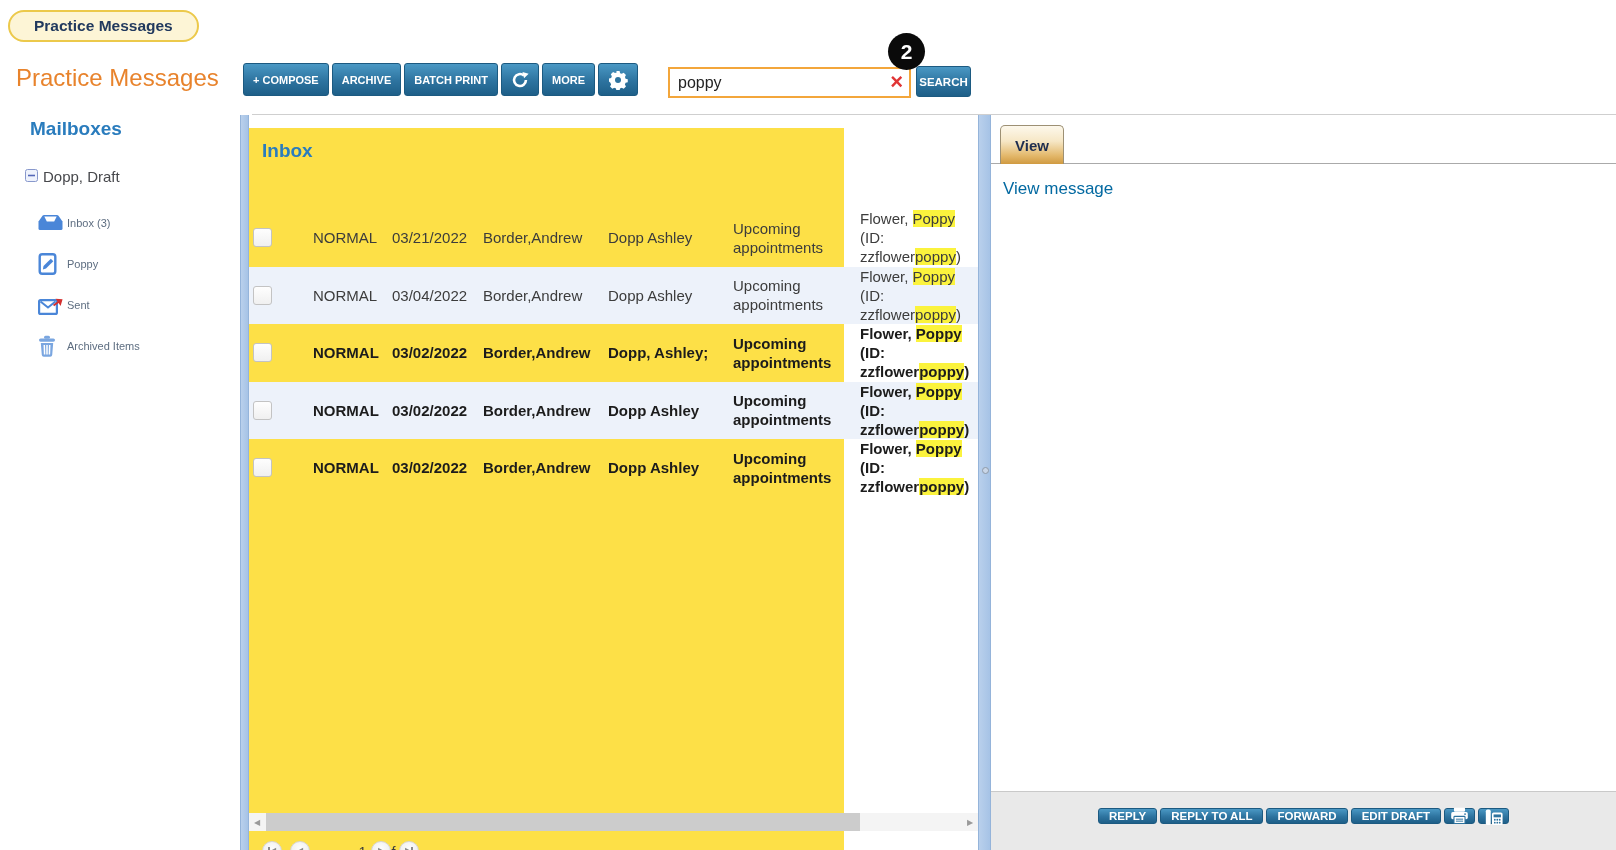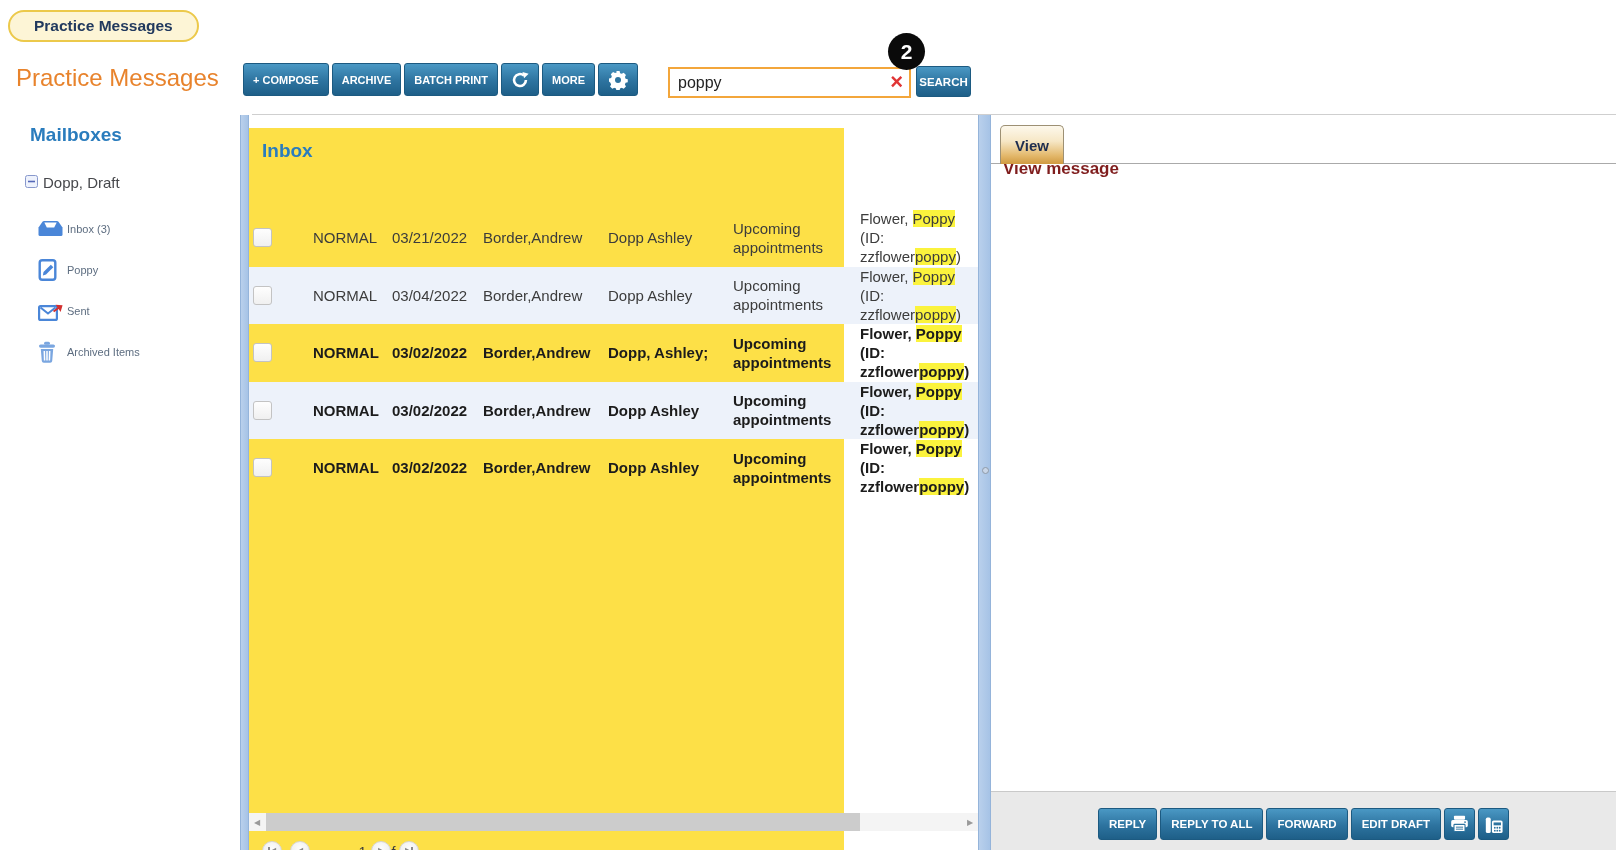--- a/index.html
+++ b/index.html
@@ -22,21 +22,21 @@
   .searchwrap input { width:243px; height:31px; border:2px solid #f3a63b; padding:0 28px 0 8px; font-size:16px;
     color:#222; font-family:"Liberation Sans",sans-serif; outline:none; background:#fff;}
   .clear-x { position:absolute; right:8px; top:3px; font-size:22px; font-weight:bold; color:#e03535; cursor:pointer; line-height:24px;}
   .badge { position:absolute; left:888px; top:33px; width:37px; height:37px; border-radius:50%; background:#0a0a0a;
     color:#fff; font-size:21px; font-weight:bold; display:flex; align-items:center; justify-content:center; z-index:30;}
   .search-btn { position:absolute; left:916px; top:66px; height:31px; width:55px; padding:0 5px; font-size:11.5px;}
 
   .hline { position:absolute; left:0; top:114px; width:1616px; height:1px; background:#cfcfcf; }
 
   
-  .sidebar { position:absolute; left:0; top:112px; width:252px; height:735px; background:#fff; }
+  .sidebar { position:absolute; left:0; top:106px; width:252px; height:735px; background:#fff; }
   .panel-h { font-size:19px; font-weight:bold; color:#2a7cbd; }
   .sidebar .panel-h { position:absolute; left:30px; top:12px; }
   .tree-root { position:absolute; left:25px; top:62px; display:flex; align-items:center; gap:5px; font-size:15px; color:#47484c; cursor:pointer;}
   .mb-items { position:absolute; left:38px; top:96px; }
   .mb-item { display:flex; align-items:center; height:41px; cursor:pointer; }
   .mb-ic { width:29px; display:flex; justify-content:flex-start; }
   .mb-label { font-size:11px; color:#5d6d80; }
 
   
   .split { position:absolute; top:115px; height:735px; background:linear-gradient(90deg,#b9d0ec,#a6c3e6); border-left:1px solid #95b4da; border-right:1px solid #95b4da;}
@@ -75,24 +75,24 @@
   .pg-btn .bar { width:2px; height:9px; background:#8b8b8b; }
   .pg-btn .tri { line-height:0; }
   .pg-text { position:absolute; left:56px; top:3px; width:60px; text-align:center; font-size:14.5px; color:#3d3d3d;margin-left:48px; }
 
   
   .viewpanel { position:absolute; left:991px; top:115px; width:625px; height:735px; background:#fff; }
   .vtab { position:absolute; left:9px; top:10px; width:64px; height:39px; border:1px solid #9d9074; border-bottom:none;
     border-radius:5px 5px 0 0; background:linear-gradient(180deg,#fdf8ec 0%, #f6e7c6 40%, #e3b86b 78%, #d09a41 100%);
     display:flex; align-items:center; justify-content:center; font-size:15px; font-weight:bold; color:#1e2d50; cursor:pointer; z-index:2;}
   .tabline { position:absolute; left:0; top:48px; width:625px; height:1px; background:#aaaaaa; }
-  .view-h { position:absolute; left:12px; top:44px; font-size:17px; font-weight:bold; color:#7f1d1d; }
+  .view-h { position:absolute; left:12px; top:64px; font-size:17px; font-weight:normal; color:#0369a1; }
   .vfooter { position:absolute; left:0; top:676px; width:625px; height:59px; background:#e9e9e9; border-top:1px solid #c9c9c9; }
   .vf-buttons { position:absolute; left:107px; top:16px; display:flex; gap:3px; }
-  .vf-buttons .btn { height:32px; font-size:11.5px; padding:0 10px; }
+  .vf-buttons .btn { height:16px; font-size:11.5px; padding:0 10px; }
   .btn.iconbtn { width:31px; padding:0; }
 </style>
 </head>
 <body>
 
 <div id="app">
 
   <div class="pill">Practice Messages</div>
   <div class="page-title">Practice Messages</div>
 

